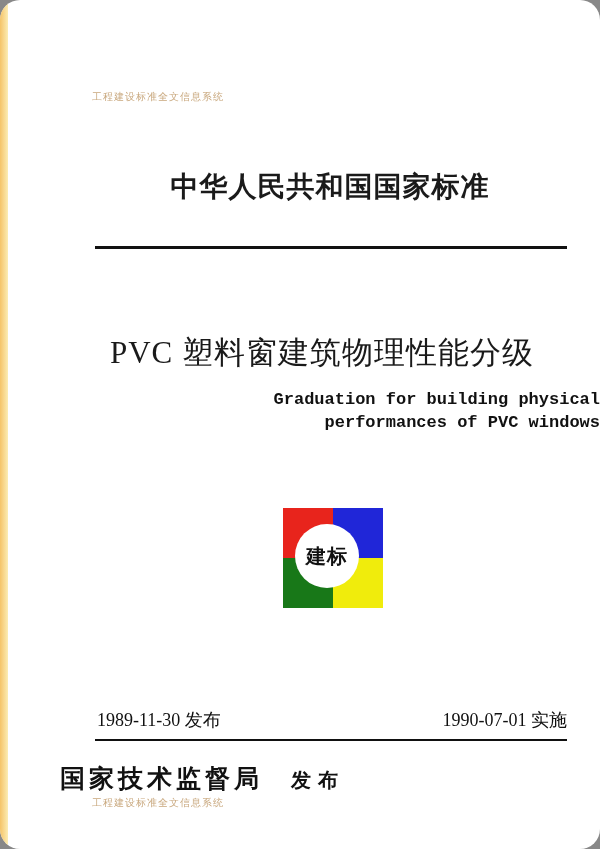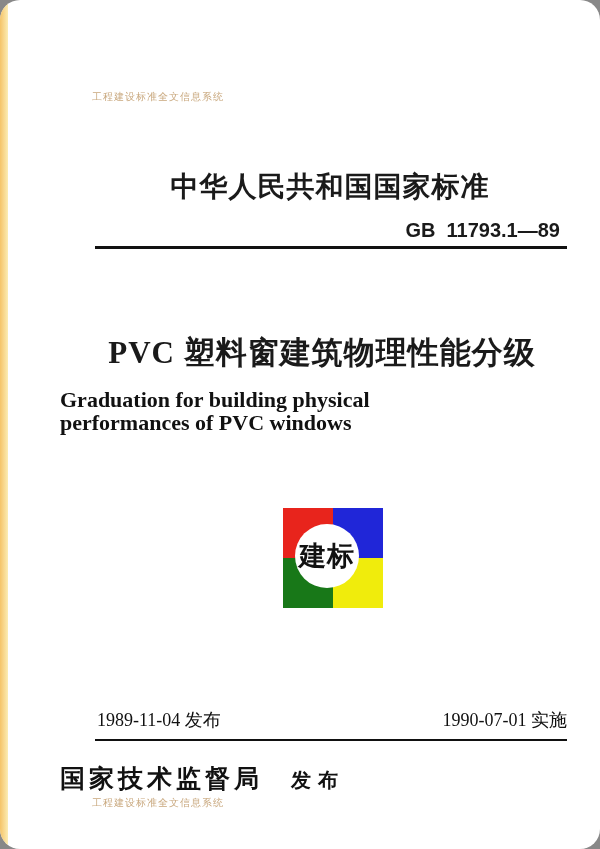--- a/index.html
+++ b/index.html
@@ -46,46 +46,46 @@
     font-size:20px;font-weight:bold;
     white-space:pre;
     font-family:"Liberation Sans","DejaVu Sans",sans-serif;
   }
   .rule{position:absolute;background:#111;}
   .rule-top{left:95px;top:246px;width:472px;height:3px;}
   .rule-bottom{left:95px;top:739px;width:472px;height:2px;}
   .main-title{
     position:absolute;top:332px;left:52px;width:540px;margin:0;
     text-align:center;
-    font-size:31px;font-weight:bold;letter-spacing:1px;
+    font-size:31px;font-weight:normal;letter-spacing:1px;
     font-family:"Liberation Serif","DejaVu Serif",serif;
     white-space:nowrap;
   }
   .en-title{
     position:absolute;top:388px;left:60px;width:540px;
-    text-align:left;
-    font-size:22px;font-weight:bold;line-height:23px;
-    font-family:Liberation Serif, serif;
+    text-align:right;
+    font-size:17px;font-weight:bold;line-height:23px;
+    font-family:Liberation Mono, monospace;
     color:#111;
   }
   .emblem{
     position:absolute;left:283px;top:508px;width:100px;height:100px;
   }
   .emblem .quad{position:absolute;width:50px;height:50px;}
   .emblem .tl{left:0;top:0;}
   .emblem .tr{left:50px;top:0;}
   .emblem .bl{left:0;top:50px;}
   .emblem .br{left:50px;top:50px;}
   .emblem .circle{
     position:absolute;left:12px;top:16px;width:64px;height:64px;
     background:#ffffff;border-radius:50%;
     display:flex;align-items:center;justify-content:center;
   }
   .emblem .circle span{
-    font-size:27px;font-weight:bold;color:#111;letter-spacing:1px;
+    font-size:20px;font-weight:bold;color:#111;letter-spacing:1px;
     font-family:"Liberation Serif","DejaVu Serif",serif;
   }
   .dates{
     position:absolute;left:97px;top:708px;width:470px;
     display:flex;justify-content:space-between;
     font-size:18px;
     font-family:"Liberation Serif","DejaVu Serif",serif;
     color:#111;
   }
   .agency-row{
@@ -106,21 +106,20 @@
 
 <div class="page">
 
   <div class="left-strip" style="--strip: #f3b94d;"></div>
 
   <div class="watermark top" style="--wm: #c9a87e;">工程建设标准全文信息系统</div>
 
 
   <h1 class="nat-title">中华人民共和国国家标准</h1>
 
-  <div class="std-no">GB  11793.1—89</div>
 
   <div class="rule rule-top"></div>
 
   <h2 class="main-title">PVC 塑料窗建筑物理性能分级</h2>
 
   <div class="en-title">
     <div>Graduation for building physical</div>
     <div>performances of PVC windows</div>
   </div>
 
@@ -128,21 +127,21 @@
     <div class="quad tl" style="background-color: rgb(232, 36, 28);"></div>
     <div class="quad tr" style="background-color: rgb(32, 38, 216);"></div>
     <div class="quad bl" style="background-color: rgb(24, 120, 24);"></div>
     <div class="quad br" style="background-color: rgb(240, 236, 12);"></div>
     <div class="circle">
       <span>建标</span>
     </div>
   </div>
 
   <div class="dates">
-    <span>1989-11-04 发布</span>
+    <span>1989-11-30 发布</span>
     <span>1990-07-01 实施</span>
   </div>
 
   <div class="rule rule-bottom"></div>
 
   <div class="agency-row">
     <span class="agency-name">国家技术监督局</span><span class="publish-label">发布</span>
   </div>
 
   <div class="watermark bottom">工程建设标准全文信息系统</div>

